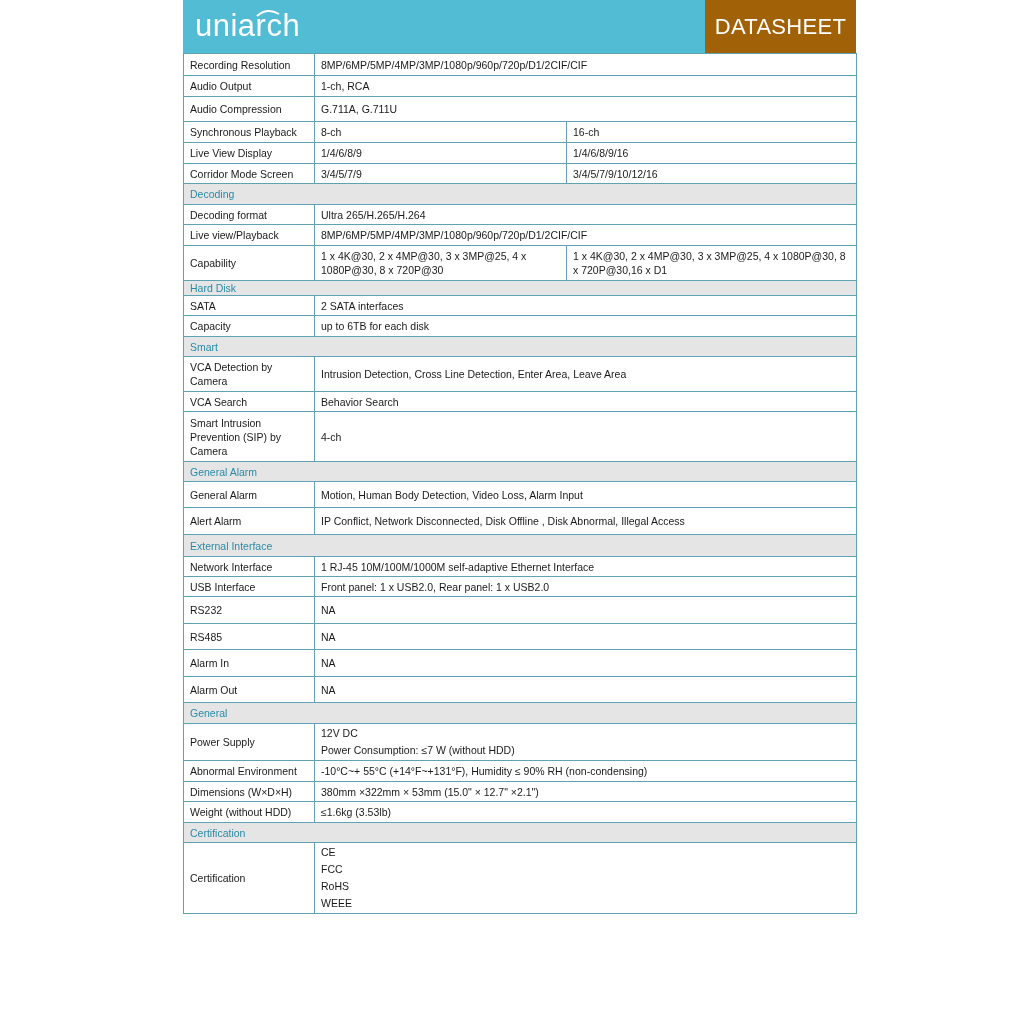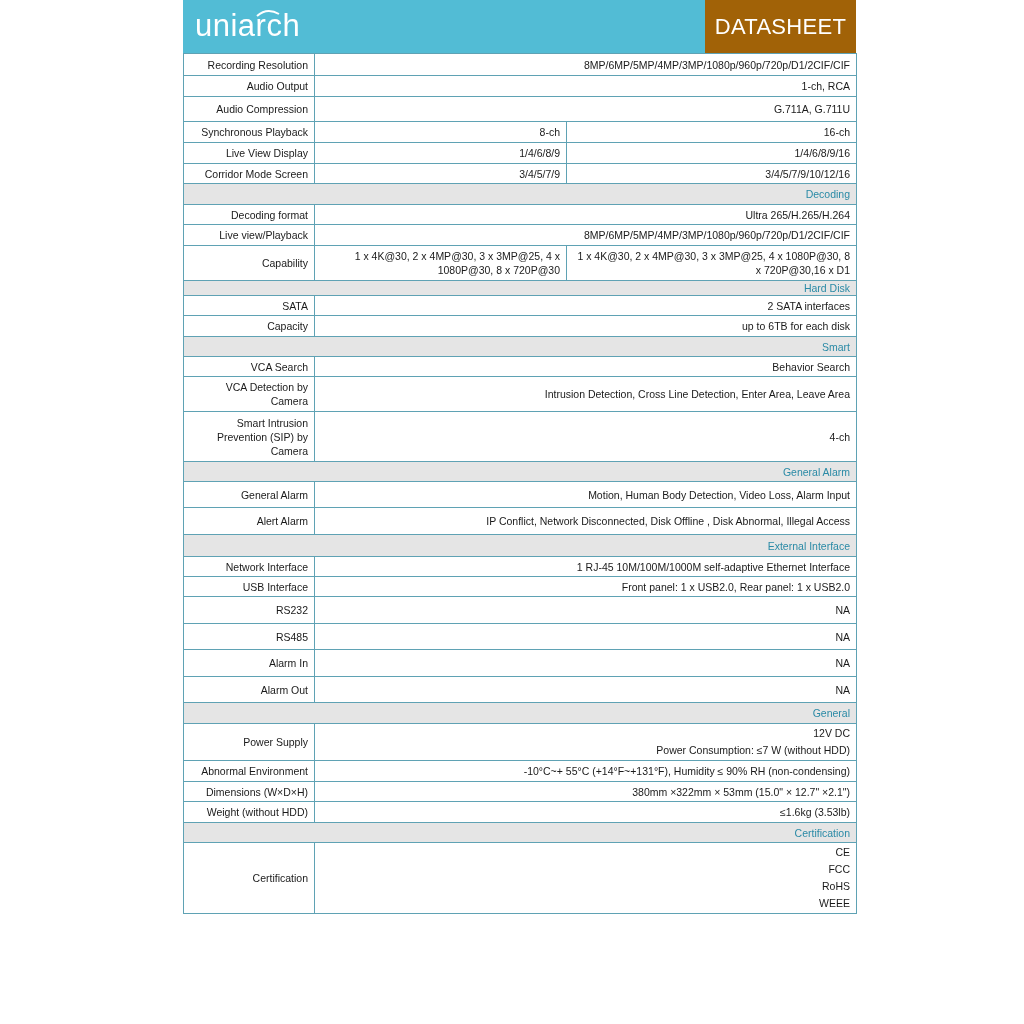--- a/index.html
+++ b/index.html
@@ -6,25 +6,25 @@
   body { width: 1024px; height: 1024px; position: relative; overflow: hidden;
          font-family: "Liberation Sans", sans-serif; color: #1a1a1a; }
   .sheet { position: absolute; left: 183px; top: 0; width: 673px; }
   .banner { position: relative; height: 53px; background: #52bcd5; padding-left: 19px; }
   .logo { position: absolute; left: 12px; top: 6px; height: 40px; color: #ffffff;
           font-size: 31px; letter-spacing: 0.5px; line-height: 40px; }
   .logo svg { position: absolute; left: 0; top: 0; }
   .doc-label { position: absolute; right: 0; top: 0; width: 151px; height: 53px;
                background: #a16207; color: #ffffff; font-size: 22px;
                display: flex; align-items: center; justify-content: center; letter-spacing: 0.3px; }
-  table { border-collapse: collapse; width: 673px; table-layout: fixed; text-align: right; }
+  table { border-collapse: collapse; width: 673px; table-layout: fixed; }
   td { border: 1px solid #5fa2b4; font-size: 10.5px; padding: 0 6px; vertical-align: middle; line-height: 14px; }
   td.label { width: 118px; }
   tr.section td { background: #e5e5e5; color: #2a8aa6; }
-  .multi div { line-height: 17px; margin-left: 48px; }
+  .multi div { line-height: 17px; }
 </style>
 </head>
 <body>
 
 <div class="sheet">
   <div class="banner">
     <div class="logo">
       <svg width="110" height="14" style="left:0;top:-2px;">
         <path d="M62 12 Q72 3 84 10" stroke="#ffffff" stroke-width="2" fill="none"></path>
       </svg>
@@ -90,27 +90,27 @@
       <td class="label">SATA</td>
       <td colspan="2">2 SATA interfaces</td>
     </tr>
     <tr style="height:21px">
       <td class="label">Capacity</td>
       <td colspan="2">up to 6TB for each disk</td>
     </tr>
     <tr class="section" style="height:20px">
       <td colspan="3">Smart</td>
     </tr>
+    <tr style="height:35px">
+      <td class="label">VCA Detection by Camera</td>
+      <td colspan="2">Intrusion Detection, Cross Line Detection, Enter Area, Leave Area</td>
+    </tr>
     <tr style="height:20px">
       <td class="label">VCA Search</td>
       <td colspan="2">Behavior Search</td>
-    </tr>
-    <tr style="height:35px">
-      <td class="label">VCA Detection by Camera</td>
-      <td colspan="2">Intrusion Detection, Cross Line Detection, Enter Area, Leave Area</td>
     </tr>
     <tr style="height:50px">
       <td class="label">Smart Intrusion Prevention (SIP) by Camera</td>
       <td colspan="2">4-ch</td>
     </tr>
     <tr class="section" style="height:20px">
       <td colspan="3">General Alarm</td>
     </tr>
     <tr style="height:26px">
       <td class="label">General Alarm</td>

